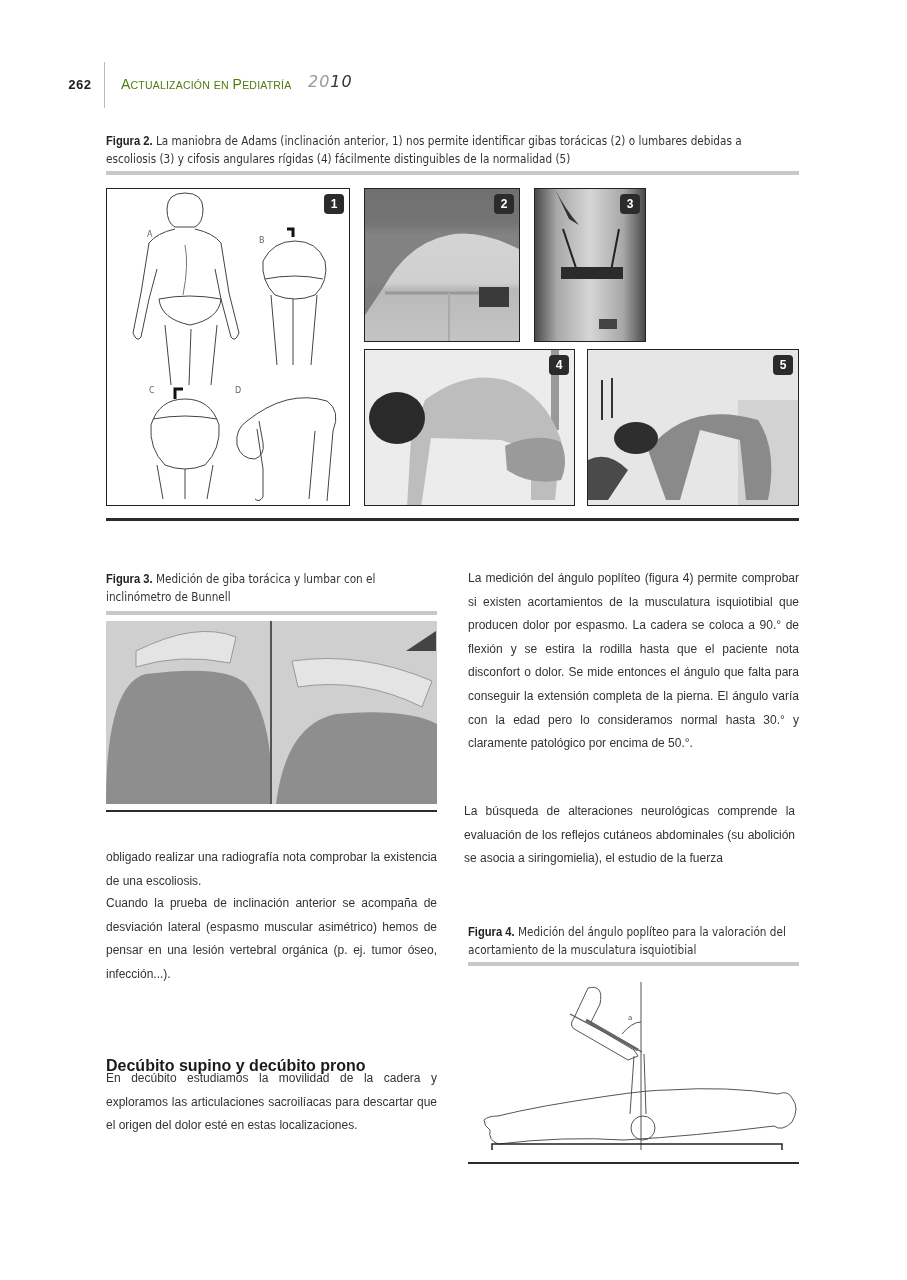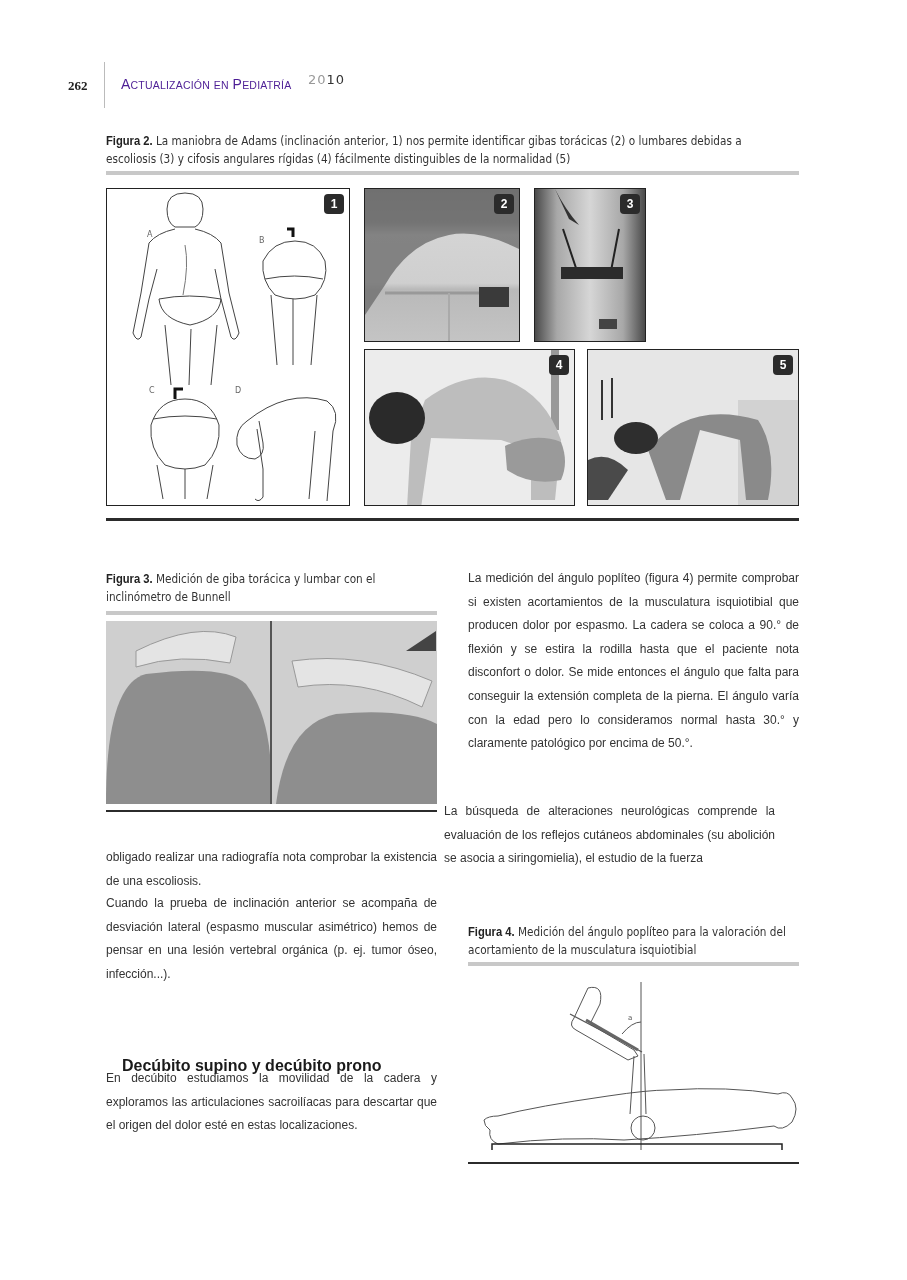--- a/index.html
+++ b/index.html
@@ -1,25 +1,25 @@
 <!DOCTYPE html>
 <html><head>
 <meta charset="utf-8">
 <style>
   html, body { margin: 0; padding: 0; background: #fff; }
   body { width: 907px; height: 1280px; position: relative; overflow: hidden; color: #2a2a2a; }
   .abs { position: absolute; }
 
   
-  .page-num { left: 68px; top: 78px; font-family: Liberation Serif, serif; font-weight: bold; font-size: 13px; color: #222; }
+  .page-num { left: 68px; top: 78px; font-family: Liberation Mono, monospace; font-weight: bold; font-size: 13px; color: #222; }
   .header-rule { left: 104px; top: 62px; width: 1px; height: 46px; background: #bbb; }
-  .header-title { left: 121px; top: 76px; font-family: "Liberation Sans", sans-serif; font-size: 13px; color: #4c1d95; letter-spacing: 0.2px; }
+  .header-title { left: 121px; top: 76px; font-family: "Liberation Sans", sans-serif; font-size: 13px; color: #4d7c0f; letter-spacing: 0.2px; }
   .header-title .big { font-size: 14px; }
   .header-title .small { font-size: 10.5px; }
-  .header-year { left: 308px; top: 72px; font-family: "DejaVu Sans", sans-serif; font-size: 13px; color: #999; letter-spacing: 1px; }
+  .header-year { left: 308px; top: 72px; font-family: "DejaVu Sans", sans-serif; font-style: italic; font-size: 16px; color: #999; letter-spacing: 1px; }
   .header-year .dark { color: #333; }
 
   
   .caption { font-family: "DejaVu Sans", sans-serif; font-size: 12.2px; line-height: 18px; color: #333; transform: scaleX(0.86); transform-origin: left top; }
   .caption b { font-family: "Liberation Sans", sans-serif; font-weight: bold; font-size: 13px; color: #222; }
   .gray-rule { height: 4px; background: #c8c8c8; }
   .dark-rule { height: 2px; background: #2b2b2b; }
 
   
   .body-text { font-family: "Liberation Sans", sans-serif; font-size: 12px; line-height: 23.6px; color: #333; text-align: justify; }
@@ -142,29 +142,29 @@
   </svg>
 </div>
 <div class="abs dark-rule" style="left:106px; top:810px; width:331px;"></div>
 
 <div class="abs body-text" style="left:106px; top:846px; width:331px;">
   <p>obligado realizar una radiografía nota comprobar la existencia de una escoliosis.</p>
 </div>
 <div class="abs body-text" style="left:106px; top:892px; width:331px;">
   <p>Cuando la prueba de inclinación anterior se acompaña de desviación lateral (espasmo muscular asimétrico) hemos de pensar en una lesión vertebral orgánica (p. ej. tumor óseo, infección...).</p>
 </div>
-<div class="abs section-heading" style="left:106px; top:1057px;margin-left:16px;">Decúbito supino y decúbito prono</div>
+<div class="abs section-heading" style="left:106px; top:1057px;">Decúbito supino y decúbito prono</div>
 <div class="abs body-text" style="left:106px; top:1067px; width:331px;">
   <p>En decúbito estudiamos la movilidad de la cadera y exploramos las articulaciones sacroilíacas para descartar que el origen del dolor esté en estas localizaciones.</p>
 </div>
 
 <div class="abs body-text" style="left:468px; top:567px; width:331px;">
   <p>La medición del ángulo poplíteo (figura 4) permite comprobar si existen acortamientos de la musculatura isquiotibial que producen dolor por espasmo. La cadera se coloca a 90.° de flexión y se estira la rodilla hasta que el paciente nota disconfort o dolor. Se mide entonces el ángulo que falta para conseguir la extensión completa de la pierna. El ángulo varía con la edad pero lo consideramos normal hasta 30.° y claramente patológico por encima de 50.°.</p>
 </div>
-<div class="abs body-text" style="left:444px; top:800px; width:331px;">
+<div class="abs body-text" style="left:464px; top:800px; width:331px;">
   <p>La búsqueda de alteraciones neurológicas comprende la evaluación de los reflejos cutáneos abdominales (su abolición se asocia a siringomielia), el estudio de la fuerza</p>
 </div>
 
 <div class="abs caption" style="left:468px; top:923px; width:390px;">
   <b>Figura 4.</b>
   <span>Medición del ángulo poplíteo para la valoración del acortamiento de la musculatura isquiotibial</span>
 </div>
 <div class="abs gray-rule" style="left:468px; top:962px; width:331px;"></div>
 
 <div class="abs" style="left:468px; top:970px; width:331px; height:180px;">

